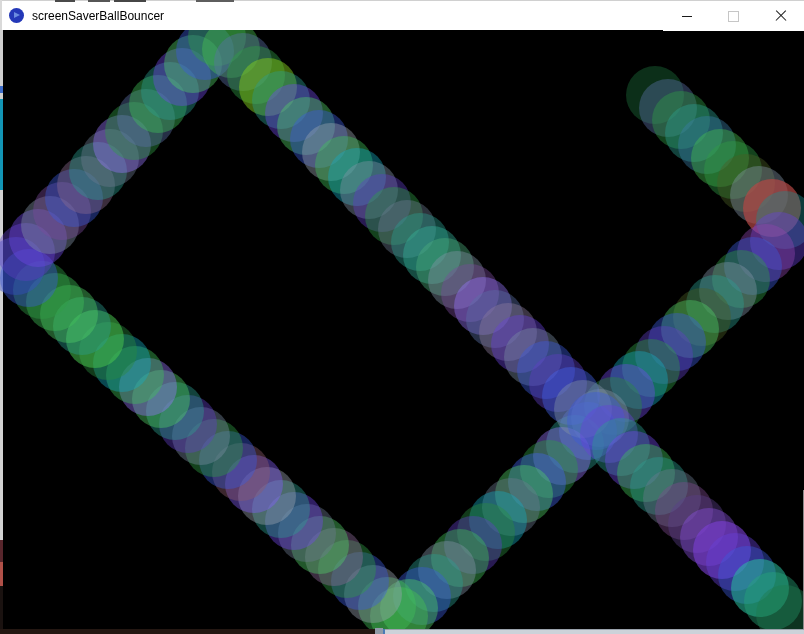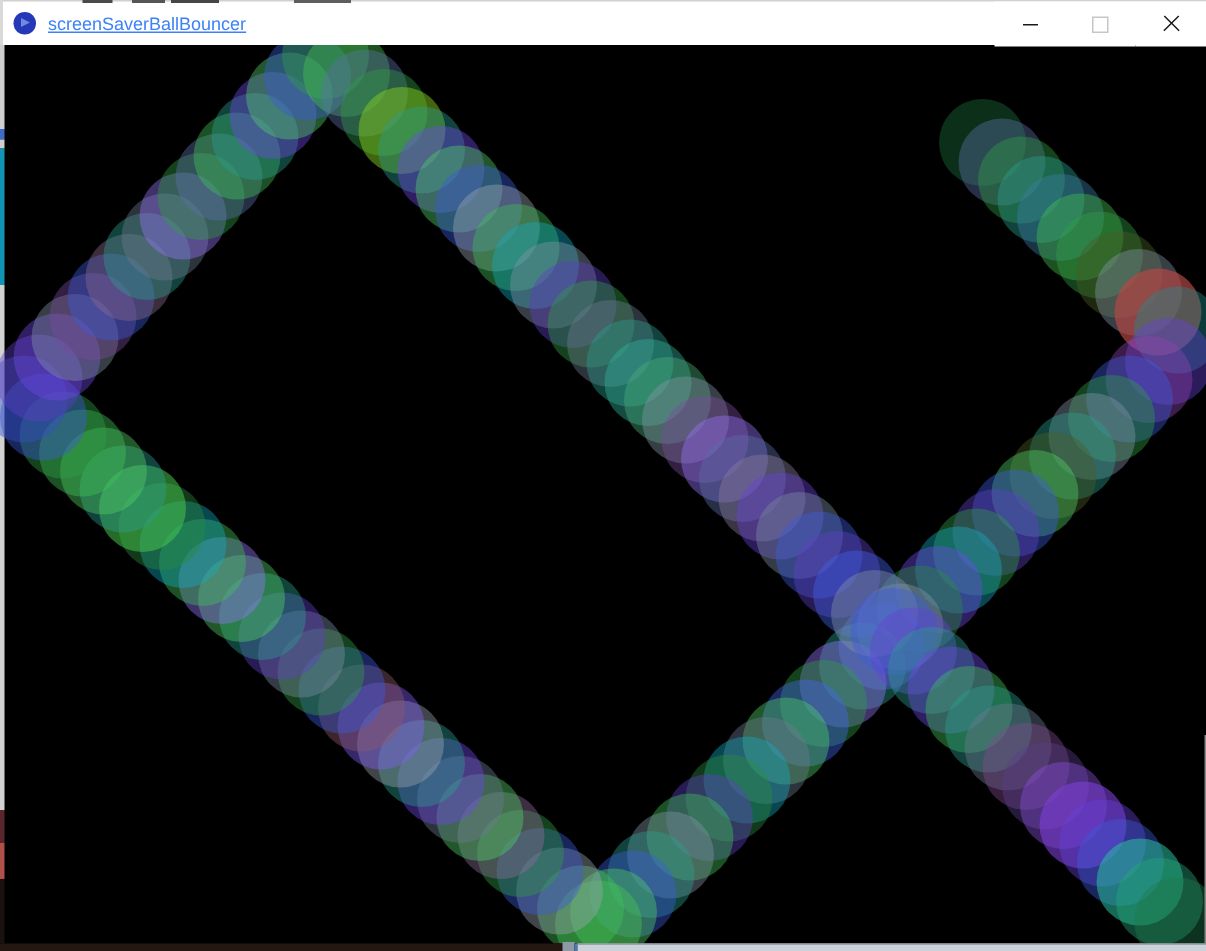--- a/index.html
+++ b/index.html
@@ -15,21 +15,21 @@
   }
   .app-icon{
     width:15px;height:15px;border-radius:50%;
     background:#2438b8;margin-left:9px;position:relative;flex:0 0 auto;
   }
   .app-icon::after{
     content:"";position:absolute;left:5px;top:4px;
     border-left:6px solid #6b8ce0;
     border-top:3px solid transparent;border-bottom:3px solid transparent;
   }
-  .title-text{margin-left:8px;font-size:12px;color:#3b82f6;white-space:nowrap;text-decoration:underline;}
+  .title-text{margin-left:8px;font-size:12px;color:#000000;white-space:nowrap;}
   .controls{position:absolute;right:0;top:0;height:30px;display:flex;}
   .ctrl-btn{width:47px;height:30px;display:flex;align-items:center;justify-content:center;background:#fff;}
   .glyph-min{width:10px;height:0;border-top:1px solid #1a1a1a;display:block;}
   .glyph-max{width:9px;height:9px;border:1px solid #c6c6c6;display:block;}
   .glyph-close{width:12px;height:12px;position:relative;display:block;}
   .glyph-close::before,.glyph-close::after{
     content:"";position:absolute;left:-1px;top:5px;width:14px;height:1.4px;background:#1a1a1a;
   }
   .glyph-close::before{transform:rotate(45deg);}
   .glyph-close::after{transform:rotate(-45deg);}

